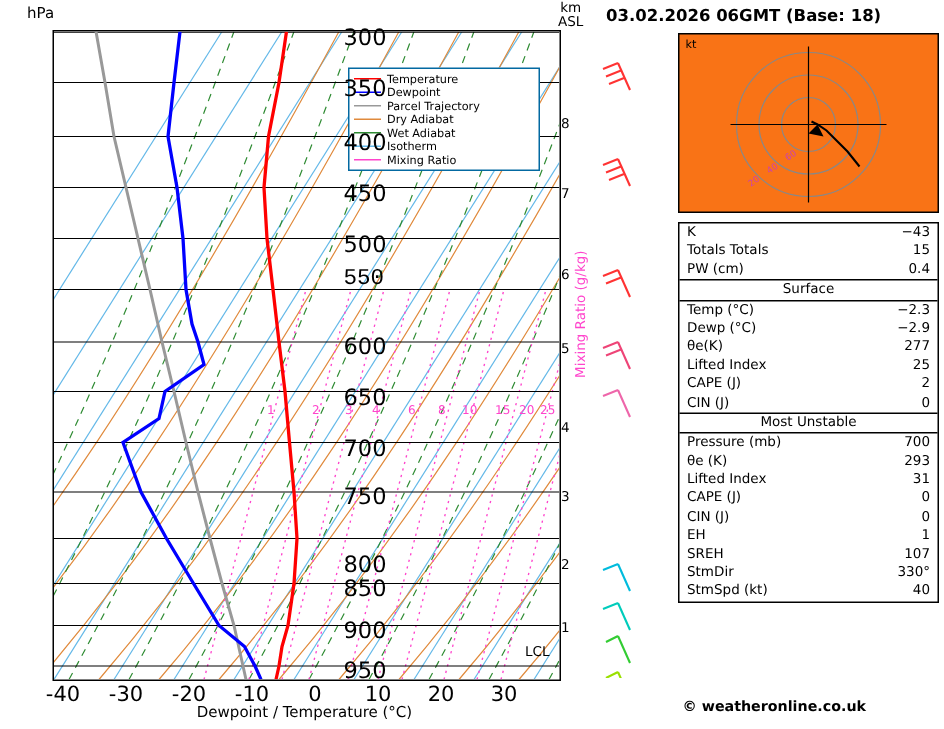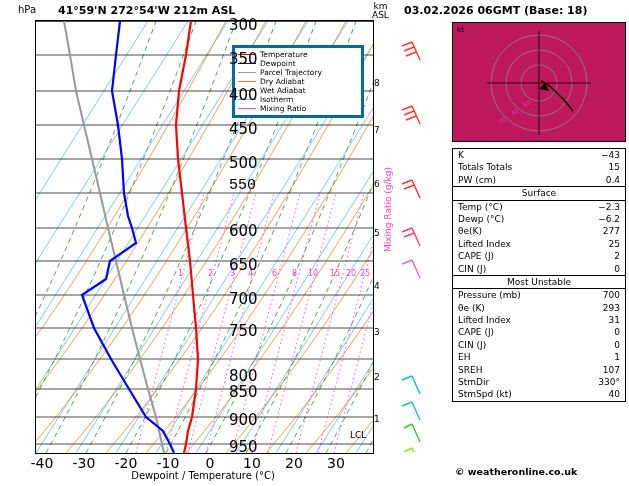--- a/index.html
+++ b/index.html
@@ -18,49 +18,48 @@
 
   
   .ylab{position:absolute;right:374px;font-size:15px;color:#000;text-align:right;width:26px;}
   
   .kmlab{position:absolute;left:374px;font-size:9px;color:#000;}
 
   .xlab{position:absolute;font-size:14px;color:#000;transform:translateX(-50%);top:455px;}
   .xtitle{position:absolute;left:203px;top:470px;font-size:10px;color:#000;transform:translateX(-50%);}
 
   
-  .legend{position:absolute;left:196px;top:24px;width:120px;border:3px solid #0369a1;background:#fff;padding:2px 3px;font-size:7.5px;line-height:9.2px;}
+  .legend{position:absolute;left:196px;top:24px;width:120px;border:1px solid #0369a1;background:#fff;padding:2px 3px;font-size:7.5px;line-height:9.2px;}
   .legend .row{display:flex;align-items:center;height:9px;}
   .legend .sw{width:18px;height:0;border-top:1.6px solid #000;margin-right:4px;flex:none;}
 
   
   .mixlab{position:absolute;left:383px;top:252px;font-size:9px;color:#ff44cc;transform:rotate(-90deg);transform-origin:0 0;white-space:nowrap;}
 
   
   .lcl{position:absolute;left:350px;top:430px;font-size:9px;color:#000;}
 
   
-  .hodo{position:absolute;left:452px;top:22px;width:172px;height:118px;border:1px solid #000;background:#be185d;}
+  .hodo{position:absolute;left:452px;top:22px;width:172px;height:118px;border:1px solid #000;background:#f97316;}
   .hodo .kt{position:absolute;left:4px;top:2px;font-size:7.5px;color:#000;}
 
   
   .tbl{position:absolute;left:452px;top:148px;width:172px;border:1px solid #000;background:#fff;font-size:9px;color:#000;}
   .tbl .r{display:flex;justify-content:space-between;padding:0 5px;height:12.4px;line-height:12.4px;}
   .tbl .sec{text-align:center;font-weight:normal;border-top:1px solid #000;border-bottom:1px solid #000;height:12.4px;line-height:12.4px;}
   .tbl .lbl{white-space:nowrap;}
   .tbl .val{white-space:nowrap;text-align:right;}
   .foot{position:absolute;left:455px;top:466px;font-size:9.5px;color:#000;font-weight:bold;}
 </style>
 </head>
 <body>
 
 <div class="root">
 
   <div class="hdr-hpa">hPa</div>
-  <div class="hdr-title">41°59'N 272°54'W 212m ASL</div>
   <div class="hdr-km">
     <div>km</div>
     <div>ASL</div>
   </div>
   <div class="hdr-date">03.02.2026 06GMT (Base: 18)</div>
 
   <div class="skew">
     <svg width="337" height="432">
 
       <g stroke="#63b8e8" stroke-width="0.8" fill="none">
@@ -309,21 +308,21 @@
         <span class="val">0.4</span>
       </div>
 
     <div class="sec">Surface</div>
     <div class="r">
         <span class="lbl">Temp (°C)</span>
         <span class="val">−2.3</span>
       </div>
     <div class="r">
         <span class="lbl">Dewp (°C)</span>
-        <span class="val">−6.2</span>
+        <span class="val">−2.9</span>
       </div>
     <div class="r">
         <span class="lbl">θe(K)</span>
         <span class="val">277</span>
       </div>
     <div class="r">
         <span class="lbl">Lifted Index</span>
         <span class="val">25</span>
       </div>
     <div class="r">

